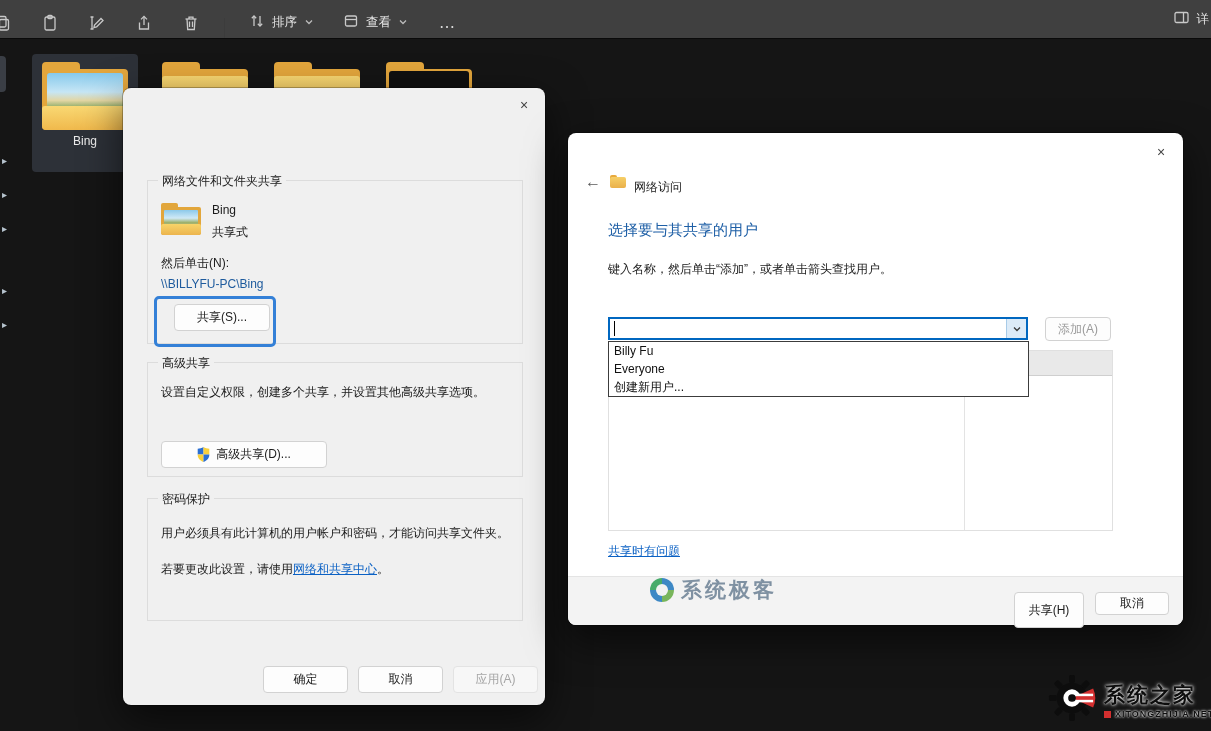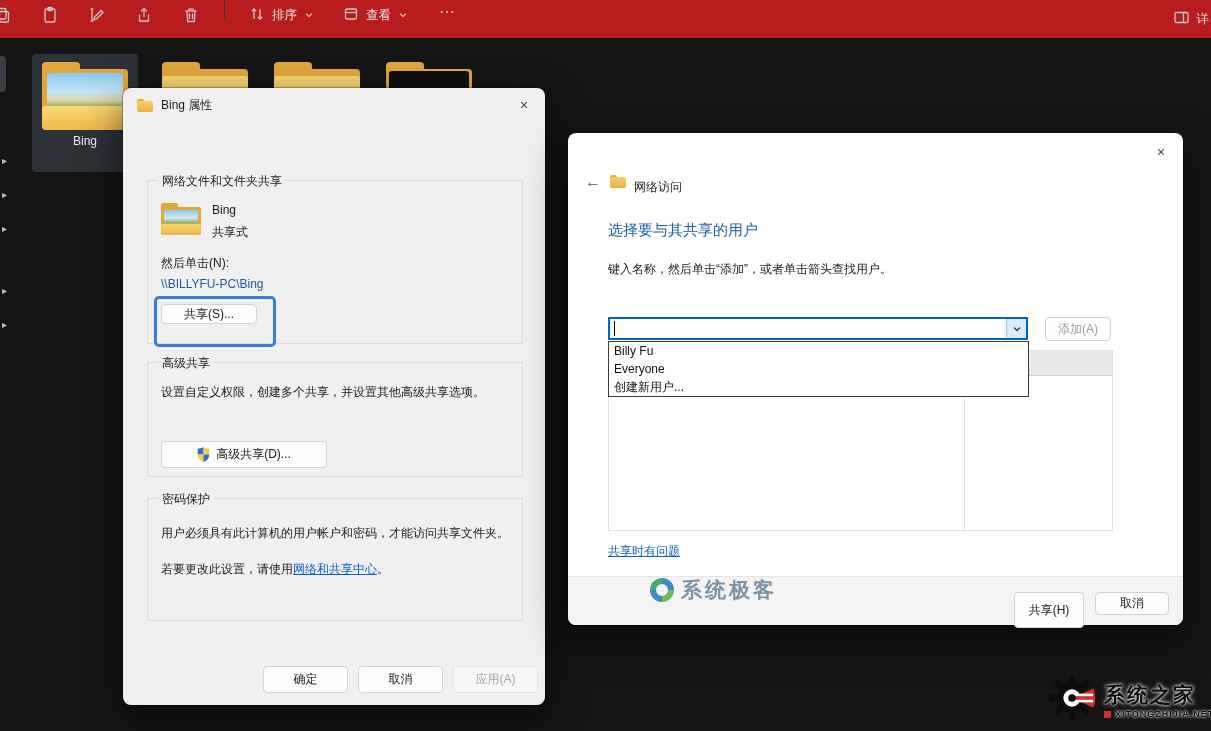--- a/index.html
+++ b/index.html
@@ -1,21 +1,21 @@
 <!DOCTYPE html>
 <html><head>
 <meta charset="utf-8">
 <style>
   html,body{margin:0;padding:0;background:#000;}
   .screen{position:relative;width:1211px;height:731px;background:#151515;overflow:hidden;
           font-family:"Liberation Sans",sans-serif;color:#e6e6e6;}
 
   
-  .toolbar{position:absolute;left:0;top:0;width:100%;height:38px;background:#b91c1c;
-           border-bottom:1px solid #0a0a0a;display:flex;align-items:flex-start;gap:13px;}
+  .toolbar{position:absolute;left:0;top:0;width:100%;height:38px;background:#404040;
+           border-bottom:1px solid #0a0a0a;display:flex;align-items:flex-end;gap:13px;}
   .tb-icon{width:34px;height:30px;display:grid;place-items:center;border-radius:4px;flex:0 0 auto;}
   .tb-icon.cut-left{margin-left:-14px;}
   .tb-sep{width:1px;height:20px;background:#3c3c3c;margin:0 3px;flex:0 0 auto;}
   .tb-btn{display:flex;align-items:center;gap:7px;background:none;border:0;color:#e6e6e6;
           font-size:12.5px;padding:6px 8px;border-radius:4px;font-family:inherit;cursor:default;}
   .tb-more{color:#d9d9d9;font-size:16px;letter-spacing:2px;padding:2px 10px;}
   .tb-right{position:absolute;right:0;top:0;height:38px;display:flex;align-items:center;gap:7px;
             color:#e6e6e6;font-size:12.5px;padding-right:2px;}
 
   
@@ -228,40 +228,36 @@
   </div>
   <div class="tile" style="left:376px;top:54px;">
     <div class="folder dark">
       <div class="f-tab"></div>
         <div class="f-back"></div>
         <div class="f-photo"></div>
     </div>
   </div>
 
   <div class="pd">
-    <div class="pd-titlebar">
-      <span class="mini-folder"></span>
-      <span class="pd-title">Bing 属性</span>
-    </div>
     <div class="dlg-close">×</div>
 
 
     <div class="gb gb1">
       <span class="gb-title">网络文件和文件夹共享</span>
       <div class="sg-folder">
         <div class="t"></div>
           <div class="b"></div>
           <div class="p"></div>
           <div class="f"></div>
       </div>
       <span class="txt12" style="left:64px;top:22px;">Bing</span>
       <span class="txt12" style="left:64px;top:43px;">共享式</span>
       <span class="txt12" style="left:13px;top:74px;">然后单击(N):</span>
       <span class="txt12 path-value" style="left:13px;top:96px;">\\BILLYFU-PC\Bing</span>
-      <button class="btn" style="left:13px;top:123px;width:96px;height:20px;">共享(S)...</button>
+      <button class="btn" style="left:26px;top:123px;width:96px;height:27px;">共享(S)...</button>
       <div class="hl-box"></div>
     </div>
 
     <div class="gb gb2">
       <span class="gb-title">高级共享</span>
       <span class="txt12" style="left:13px;top:21px;width:348px;line-height:1.45;">设置自定义权限，创建多个共享，并设置其他高级共享选项。</span>
       <button class="btn" style="left:13px;top:78px;width:166px;height:27px;">
         <span style="display:inline-flex;">
           <svg width="13" height="15" viewBox="0 0 13 15">
             <clipPath id="sh">

